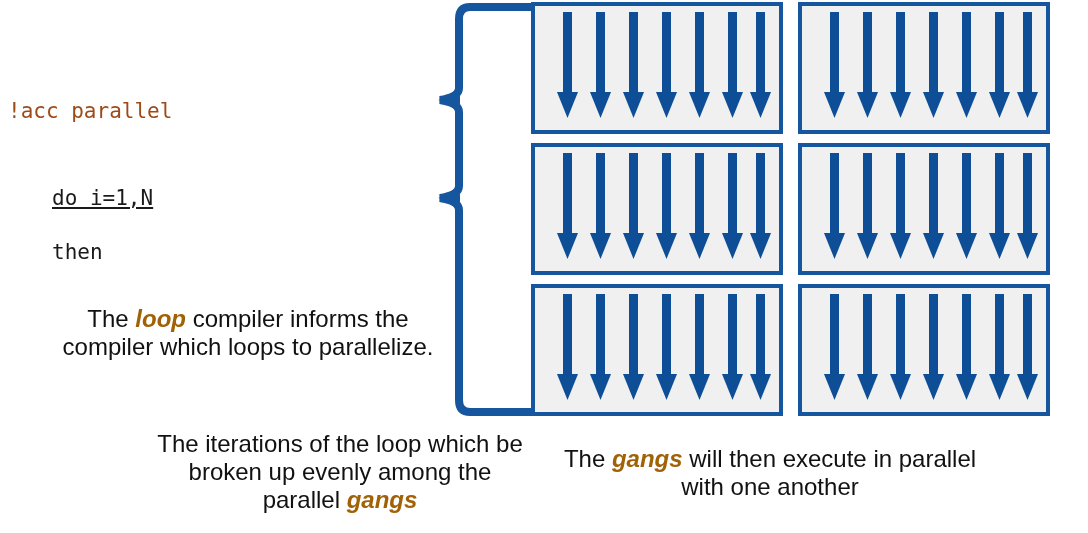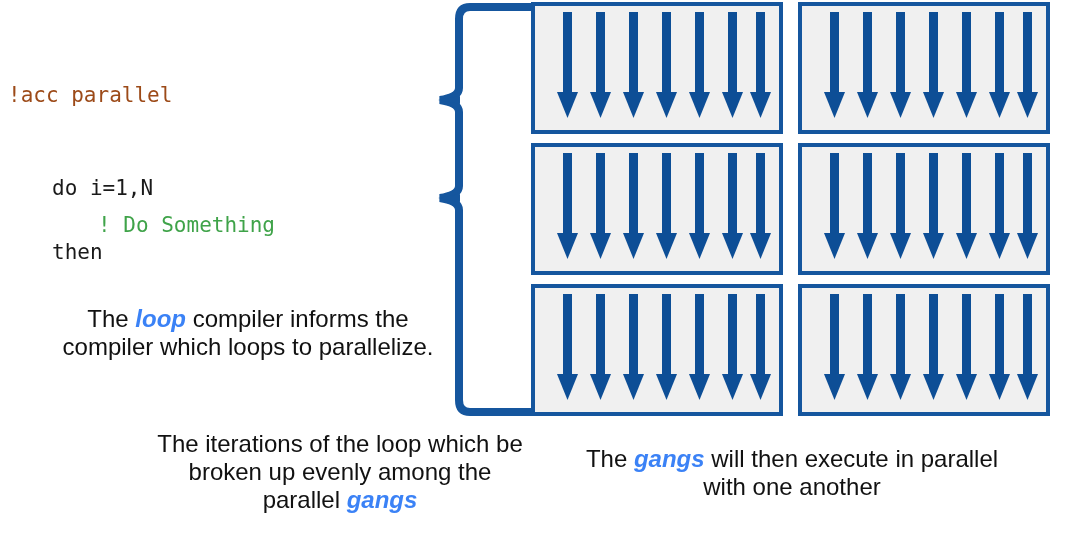--- a/index.html
+++ b/index.html
@@ -24,55 +24,54 @@
     font-family: "DejaVu Sans Mono", "Liberation Mono", monospace;
     font-size: 21px;
     line-height: 27px;
     white-space: pre;
   }
   .code-line { display: block; }
   .c-directive { color: #9C4A18; }
   .c-plain     { color: #1a1a1a; }
   .c-comment   { color: #3FA349; }
 
-  #code-parallel { position: absolute; left: 8px;  top: 0px;  }
+  #code-parallel { position: absolute; left: 8px;  top: 16px;  }
   #code-loop     { position: absolute; left: 44px; top: 76px; }
-  #code-do       { position: absolute; left: 52px; top: 93px;}
+  #code-do       { position: absolute; left: 52px; top: 103px; text-decoration: underline;}
   #code-comment  { position: absolute; left: 98px; top: 130px;}
   #code-enddo    { position: absolute; left: 52px; top: 157px;}
 
   
   .caption {
     position: absolute;
     text-align: center;
     color: #111111;
     font-family: "Liberation Sans", sans-serif;
     font-size: 24px;
     line-height: 28px;
   }
   .caption b {
-    color: #3b82f6;
+    color: #a16207;
     font-weight: bold;
     font-style: italic;
   }
   #caption-loop-directive {
     left: 48px;
     top: 305px;
     width: 400px;
   }
   #caption-iterations {
     left: 150px;
     top: 430px;
     width: 380px;
   }
   #caption-gangs-exec {
     left: 560px;
     top: 445px;
     width: 420px;
-    margin-left: 22px;
   }
 
   
   #brace-wrap {
     position: absolute;
     left: 432px;
     top: 0px;
     width: 100px;
     height: 425px;
   }
@@ -109,21 +108,20 @@
   .gang-box-1 { left: 267px; }
 
   .gang-box svg { display: block; width: 100%; height: 100%; }
 </style>
 </head>
 <body>
 
 <div id="code-block">
   <span class="code-line c-directive" id="code-parallel">!acc parallel</span>
   <span class="code-line c-plain" id="code-do">do i=1,N</span>
-  <span class="code-line c-comment" id="code-comment">! Do Something</span>
   <span class="code-line c-plain" id="code-enddo">then</span>
 </div>
 
 <div class="caption" id="caption-loop-directive"><span>The </span><b>loop</b><span> compiler informs the compiler which loops to parallelize.</span></div>
 
 <div class="caption" id="caption-iterations"><span>The iterations of the loop which be broken up evenly among the parallel </span><b>gangs</b><span></span></div>
 
 <div class="caption" id="caption-gangs-exec"><span>The </span><b>gangs</b><span> will then execute in parallel with one another</span></div>
 
 <div id="brace-wrap">

